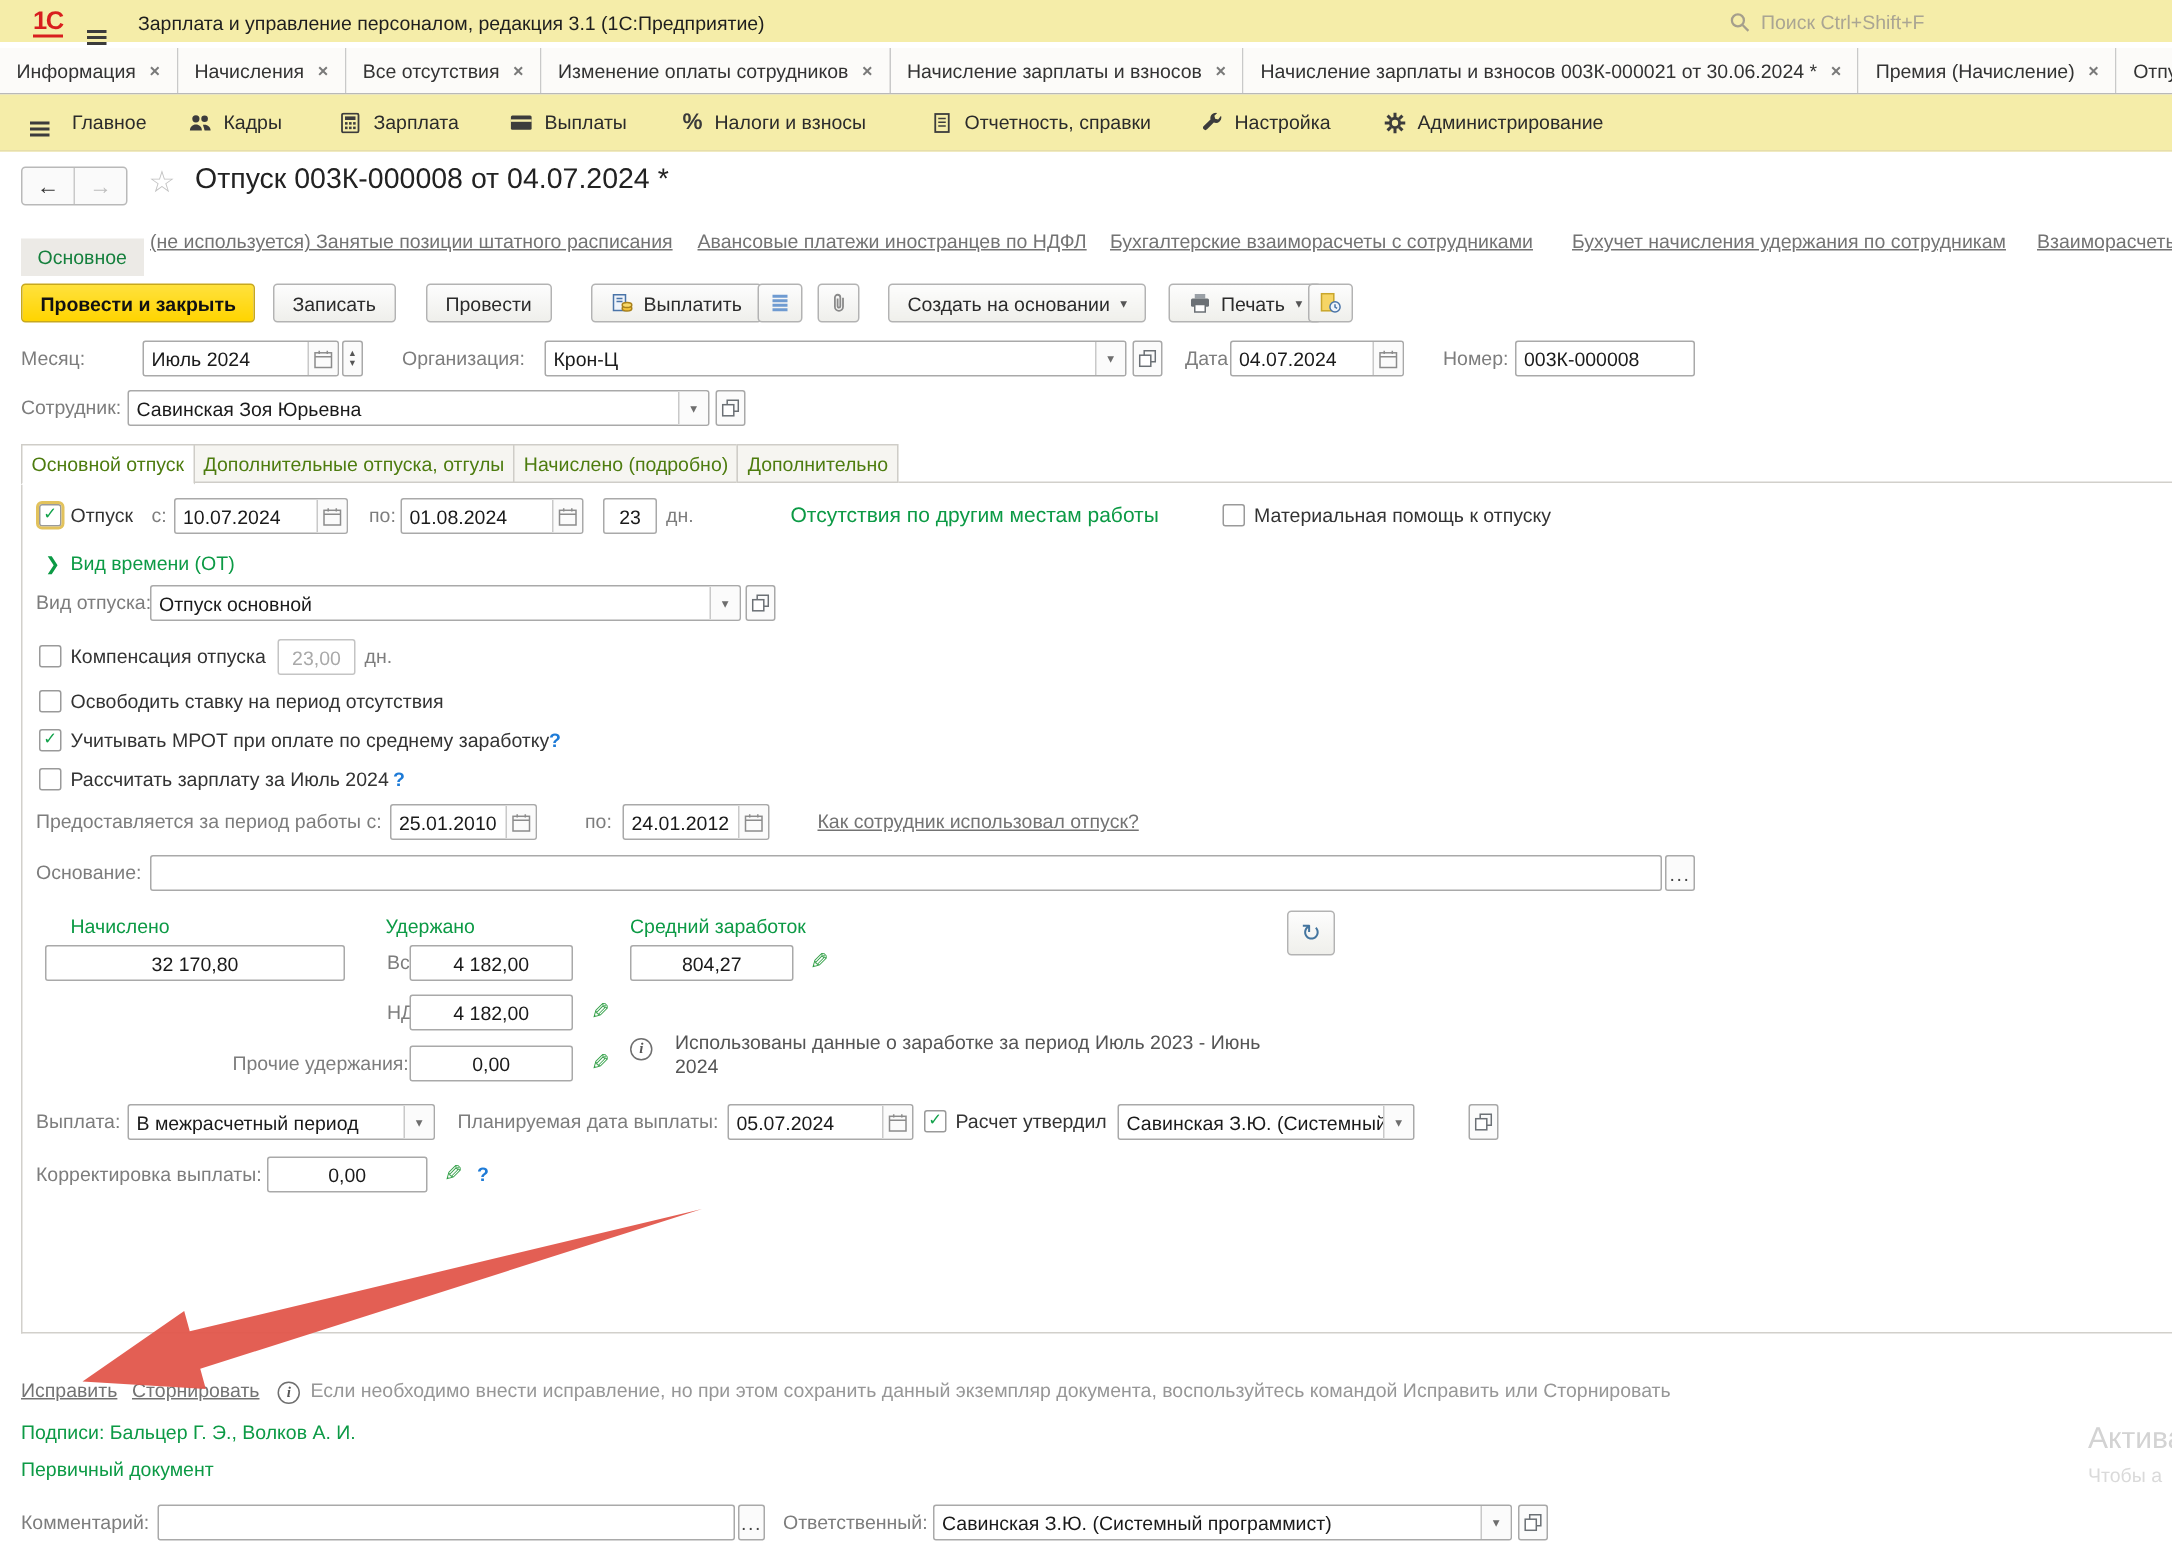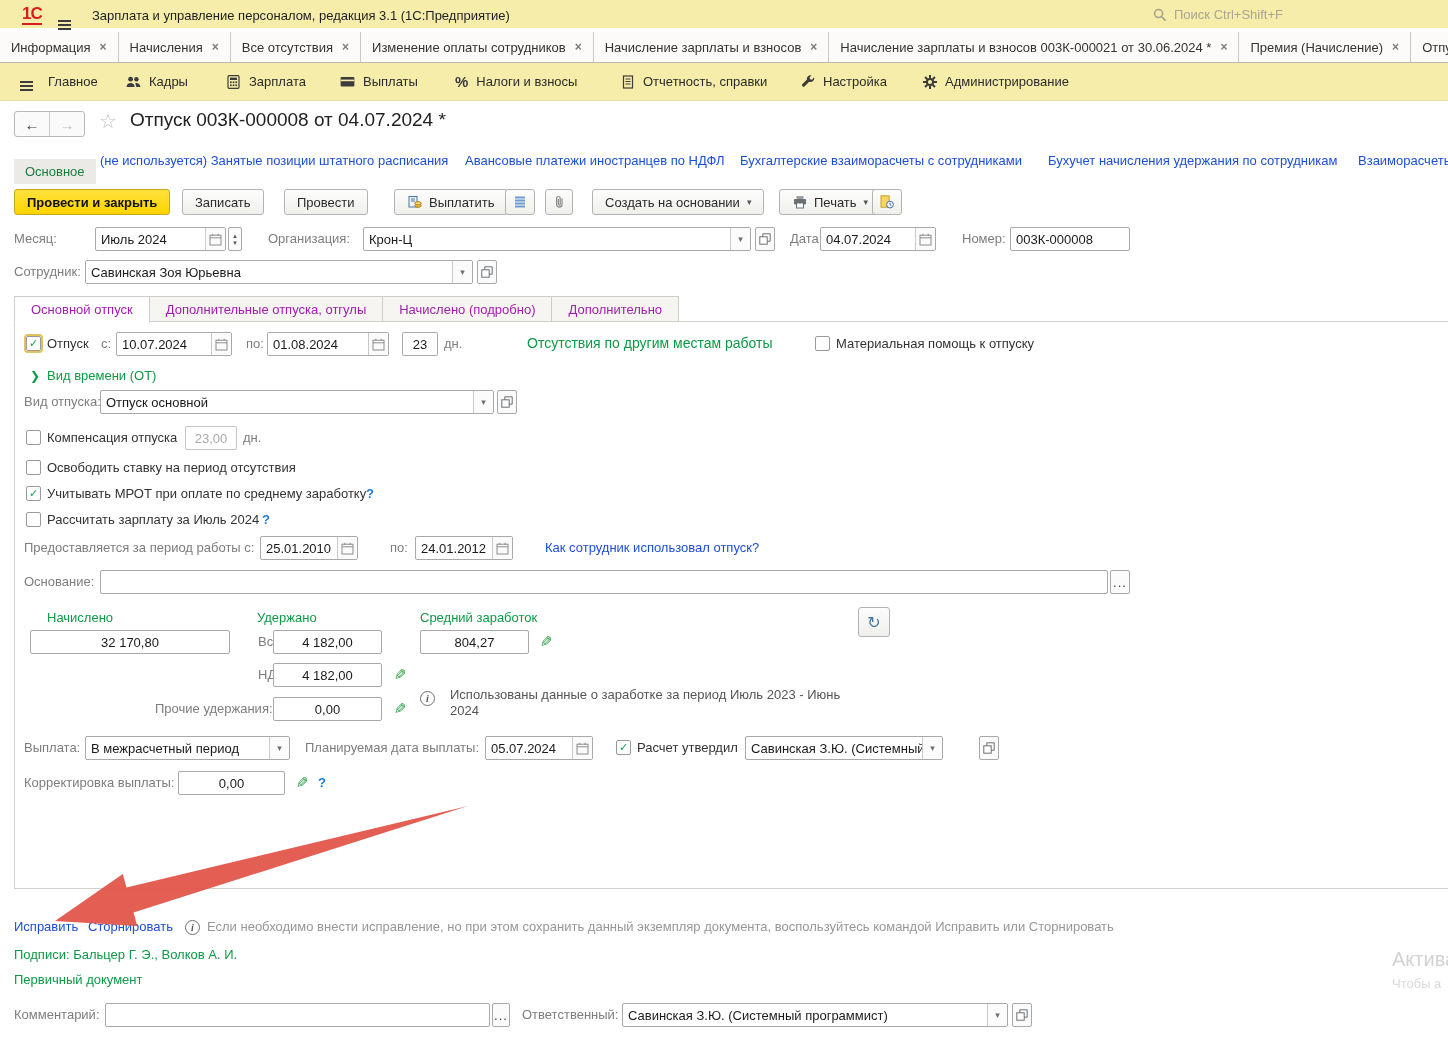--- a/index.html
+++ b/index.html
@@ -22,21 +22,21 @@
   .micon{display:inline-flex;width:15px;height:15px;align-items:center;justify-content:center}
   .pct{font-weight:bold;font-size:15px;color:#3a3a3a}
   
   .navbtns{position:absolute;left:14px;top:111px;display:flex;border:1px solid #b9b9b9;border-radius:3px;overflow:hidden;background:#fafafa}
   .navbtns .nb{width:34px;height:24px;display:flex;align-items:center;justify-content:center;font-size:15px}
   .navbtns .nb+.nb{border-left:1px solid #c9c9c9}
   .star{position:absolute;left:99px;top:109px;font-size:20px;color:#c2c2c2}
   .h1{position:absolute;left:130px;top:109px;font-size:19px;color:#222}
   .navrow{position:absolute;left:0;top:147px;width:1448px;height:30px}
   .navactive{position:absolute;left:14px;top:12px;background:#eceae6;padding:5px 11px;color:#15803d}
-  .lnb{color:#1d4ed8;white-space:nowrap}
+  .lnb{color:#737373;text-decoration:underline;white-space:nowrap}
   .lng{color:#0c9a45;white-space:nowrap}
   .gtxt{color:#0c9a45;white-space:nowrap}
   .navrow .lnb{position:absolute;top:6px}
   
   .toolbar{position:absolute;left:0;top:189px;width:1448px;height:28px}
   .tbb{position:absolute;top:0;height:26px;display:flex;align-items:center;gap:7px;padding:0 12px;background:linear-gradient(#fdfdfd,#efefeb);border:1px solid #b3b3b3;border-radius:3px;color:#2b2b2b;white-space:nowrap;box-sizing:border-box}
   .tbb.icon{padding:0;justify-content:center}
   .tbb.primary{background:linear-gradient(#ffe13d,#ffd400);border-color:#c7a81e;font-weight:bold;color:#111}
   .caret{font-size:9px;color:#555;line-height:10px}
   
@@ -53,21 +53,21 @@
   .spin{width:14px;height:24px;box-sizing:border-box;border:1px solid #a9a9a9;border-radius:2px;background:#fbfbfb;display:flex;flex-direction:column;align-items:center;justify-content:center;font-size:7px;color:#555;line-height:7px}
   .obtn{width:20px;height:24px;box-sizing:border-box;border:1px solid #a9a9a9;border-radius:2px;background:#fbfbfb;display:flex;align-items:center;justify-content:center}
   .dots{width:20px;height:24px;box-sizing:border-box;border:1px solid #a9a9a9;border-radius:2px;background:#fbfbfb;display:flex;align-items:center;justify-content:center;color:#444;letter-spacing:1px}
   .cb{width:15px;height:15px;box-sizing:border-box;border:1px solid #9a9a9a;border-radius:2px;background:#fff;display:flex;align-items:center;justify-content:center;font-size:11px;font-weight:bold;color:#12a24b;line-height:13px}
   .cb.focus{outline:2px solid #e2c25c}
   .pen{color:#2f9e44;font-size:15px;line-height:24px;transform:scaleX(-1);display:inline-block}
   .q{color:#1e7bd7;font-weight:bold;line-height:24px}
   .iico{width:15px;height:15px;box-sizing:border-box;border:1px solid #6f6f6f;border-radius:50%;display:inline-flex;align-items:center;justify-content:center;font:italic bold 10px "Liberation Serif","DejaVu Serif",serif;color:#555}
   
   .doctabs{position:absolute;left:14px;top:296px;display:flex;z-index:3}
-  .dtab{height:26px;box-sizing:border-box;display:flex;align-items:center;padding:0 16px;border:1px solid #cfcdc8;background:#f6f5f1;margin-right:-1px;color:#a21caf;white-space:nowrap}
+  .dtab{height:26px;box-sizing:border-box;display:flex;align-items:center;padding:0 6px;border:1px solid #cfcdc8;background:#f6f5f1;margin-right:-1px;color:#4d7c0f;white-space:nowrap}
   .dtab.active{background:#fff;height:27px;border-bottom:1px solid #fff;z-index:4}
   .panel{position:absolute;left:14px;top:321px;width:1434px;height:568px;border:1px solid #d2d0cb;border-right:none;box-sizing:border-box;z-index:1}
   .glabel{position:absolute;color:#0c9a45;white-space:nowrap}
   .chev{color:#0c9a45;font-size:12px;font-weight:bold}
   .big-green{font-size:14px}
   .refreshbtn{position:absolute;left:858px;top:607px;width:32px;height:30px;box-sizing:border-box;border:1px solid #b3b3b3;border-radius:3px;background:linear-gradient(#fdfdfd,#efefeb);display:flex;align-items:center;justify-content:center;color:#44759f;font-size:16px;z-index:2}
   .infotext{position:absolute;left:450px;top:687px;width:400px;line-height:16px;color:#555;z-index:2}
   .infoico-tot{position:absolute;left:420px;top:690px;z-index:2}
   
   .hint{color:#979797;white-space:nowrap}
@@ -522,21 +522,21 @@
     <span class="pen" style="left:394px">✎</span>
   </div>
 
   <div class="row" style="top:736px;z-index:2">
     <span class="lb" style="left:24px">Выплата:</span>
     <span class="grp" style="left:85px;width:205px">
       <span class="val">В межрасчетный период</span>
       <span class="ib caret">▾</span>
     </span>
     <span class="lb" style="left:305px">Планируемая дата выплаты:</span>
-    <span class="grp" style="left:485px;width:108px">
+    <span class="grp" style="left:485px;width:124px">
       <span class="val">05.07.2024</span>
       <span class="ib">
           <svg width="13" height="13" viewBox="0 0 13 13">
             <rect x="1" y="2.2" width="11" height="9.8" fill="none" stroke="#8c8c8c"></rect>
             <line x1="1" y1="4.8" x2="12" y2="4.8" stroke="#8c8c8c"></line>
             <line x1="3.8" y1="0.8" x2="3.8" y2="3" stroke="#8c8c8c"></line>
             <line x1="9.2" y1="0.8" x2="9.2" y2="3" stroke="#8c8c8c"></line>
           </svg>
         </span>
     </span>

